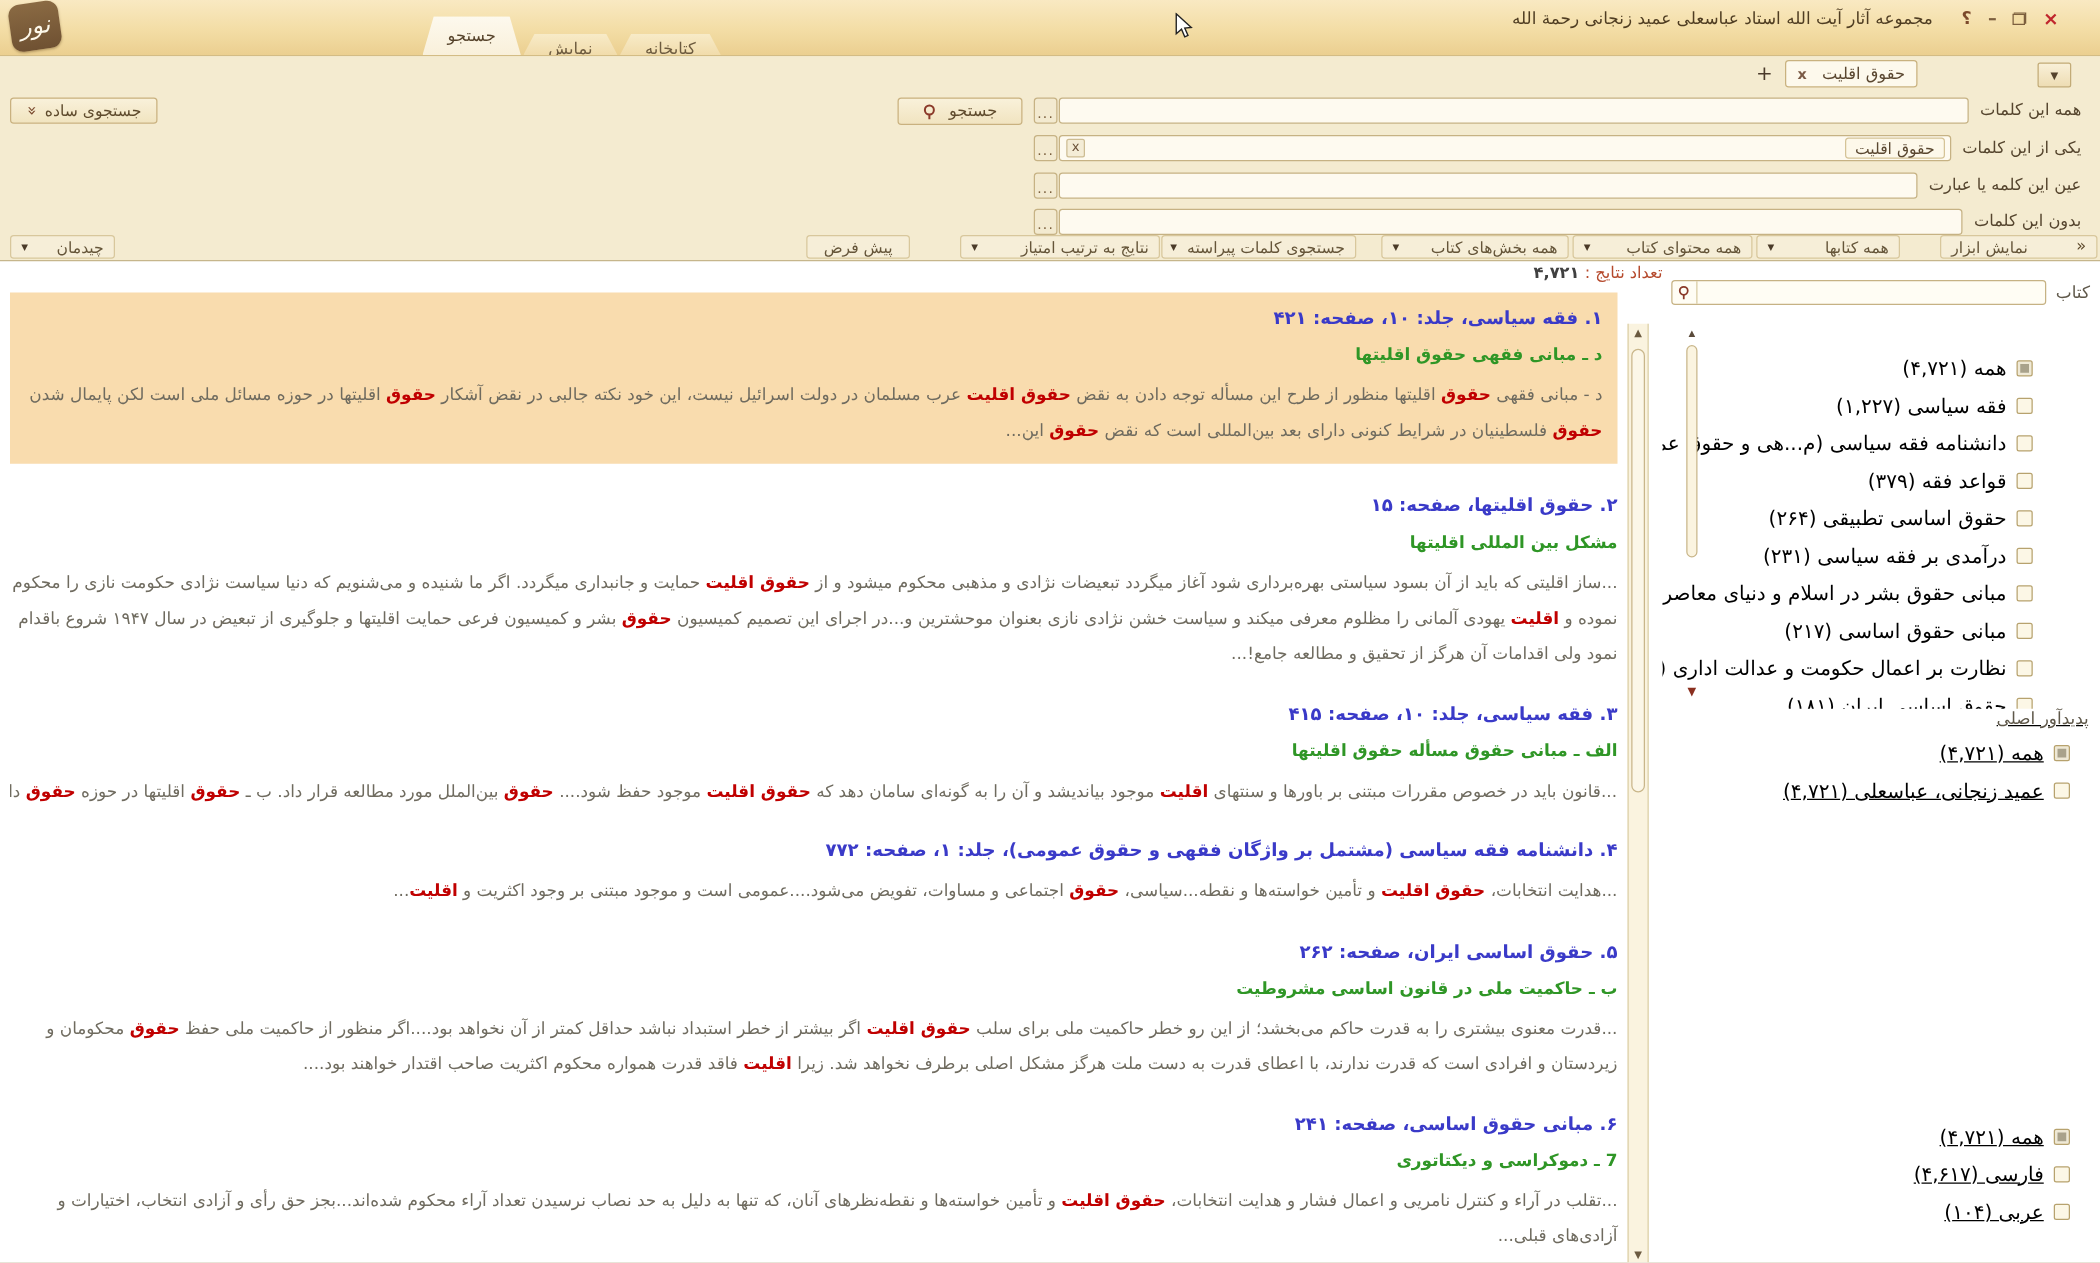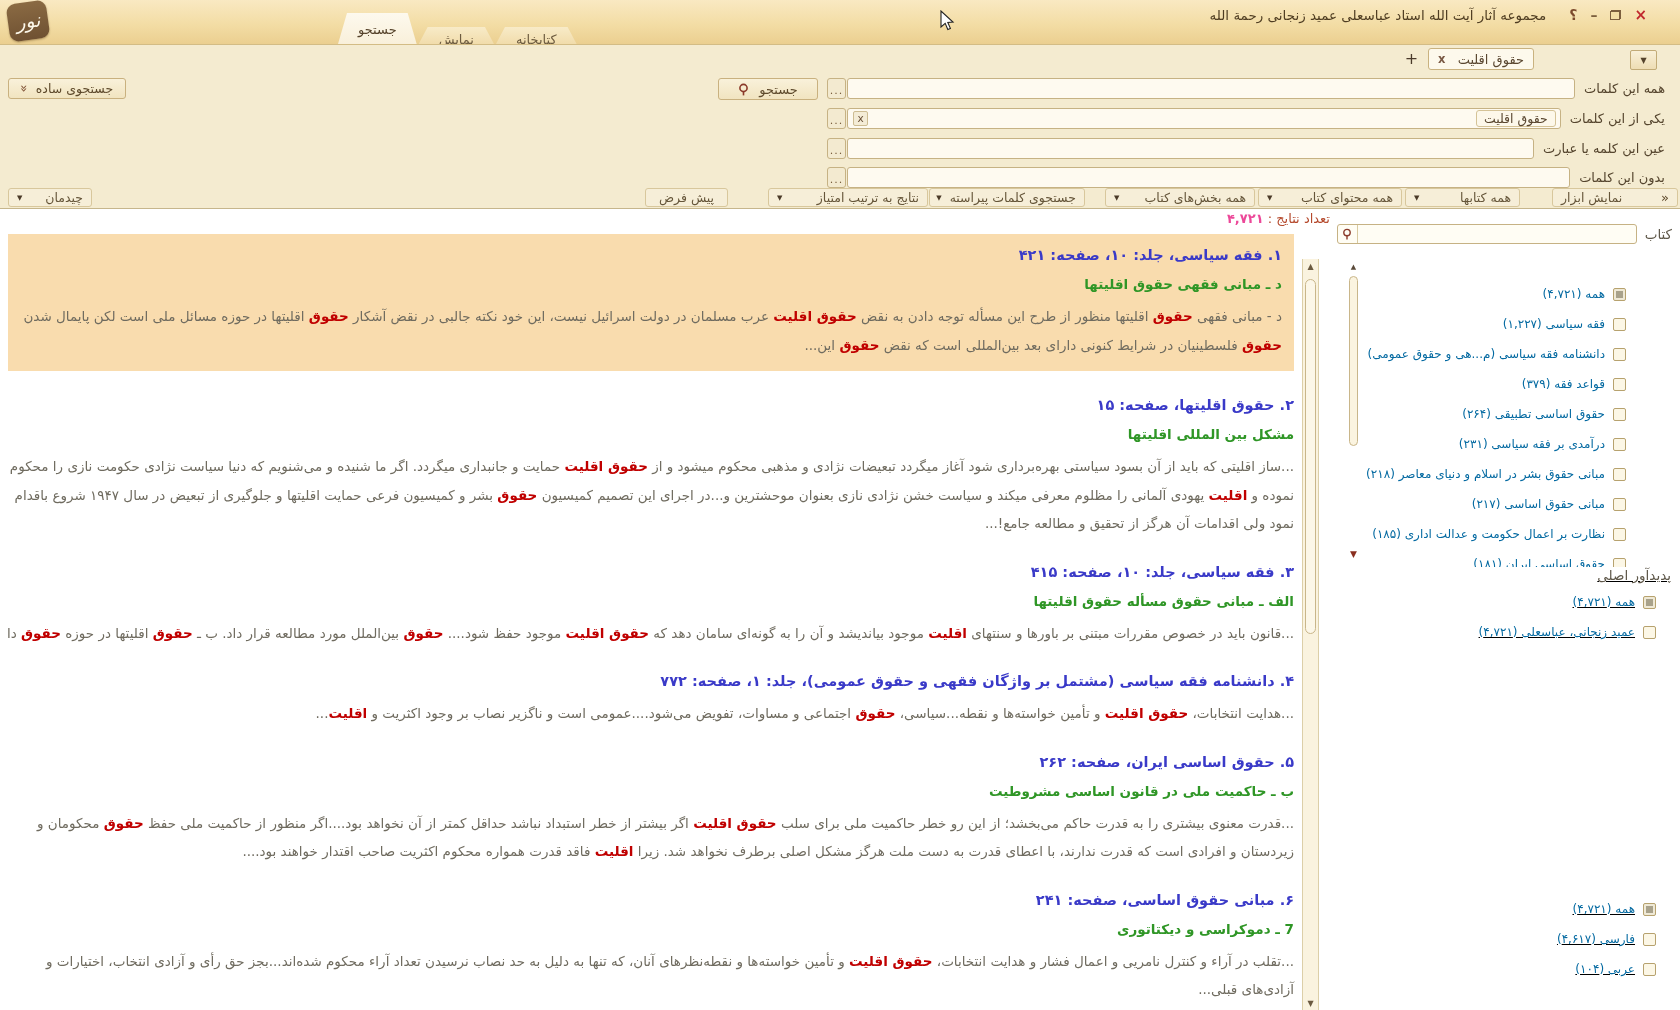--- a/index.html
+++ b/index.html
@@ -103,21 +103,21 @@
     border-radius:3px; font-size:12.5px; color:#655539; display:flex; direction:rtl;
     align-items:center; justify-content:space-between; padding:0 8px; white-space:nowrap;
   }
   .tbtn .dd { font-size:7px; color:#4a3a28; margin-right:8px; }
   .tbtn .chev { font-size:13px; color:#5e4a2c; margin-left:7px; }
   .tbtn.center { justify-content:center; }
   
   .main { position:absolute; top:208px; left:0; width:1680px; height:802px;
     background:#ffffff; border-top:1px solid #c6b68c; }
   .count { position:absolute; top:2px; right:350px; font-size:13px; color:#b5492c; direction:rtl; }
-  .count b { color:#ec4899; }
+  .count b { color:#404040; }
   .results { position:absolute; left:0; top:0; width:1302px; height:802px; overflow:hidden; direction:rtl; }
   .result { margin:0 8px 0 8px; }
   .r-title { color:#3a3ac8; font-weight:bold; font-size:14.5px; line-height:20px; margin-top:24px; text-align:right; }
   .r-heading { color:#2f9626; font-weight:bold; font-size:13.5px; line-height:19px; margin-top:10px; text-align:right; }
   .r-snippet { color:#6f6b5f; font-size:13.5px; line-height:28.5px; margin-top:8px; }
   .r-snippet.one { white-space:nowrap; overflow:hidden; }
   .r-snippet .hl { color:#c00000; font-weight:bold; }
   .result.selected { background:#f9dcae; padding:11px 12px 12px; margin-top:25px; }
   .result.selected .r-title { margin-top:0; }
   
@@ -135,21 +135,21 @@
     display:flex; direction:rtl; align-items:center; }
   .sb-search input { flex:1; border:none; outline:none; background:transparent; height:18px;
     font-family:"DejaVu Sans", sans-serif; font-size:12px; padding:0 5px; direction:rtl; }
   .sb-search .mag { width:20px; height:18px; border-right:1px solid #d9cba2; display:flex; align-items:center; justify-content:center; }
   .facet-list { position:absolute; top:70px; left:0; right:0; height:288px; overflow:hidden; }
   .facet-item { height:30px; display:flex; direction:rtl; align-items:center; padding-right:54px; }
   .cb { width:13px; height:13px; border:1px solid #b7a26e; background:#fcf7e6; border-radius:2px;
     margin-left:8px; position:relative; flex:none; }
   .cb.on { background:#efe9d6; }
   .cb.on::after { content:""; position:absolute; left:2px; top:2px; width:7px; height:7px; background:#a9a28b; }
-  .facet-label { font-size:12px; color:#0369a1; white-space:nowrap; }
+  .facet-label { font-size:16px; color:#000000; white-space:nowrap; }
   .sb-sec { position:absolute; left:0; right:0;text-decoration:underline; }
   .sb-sec .sec-title { font-size:13.5px; color:#5f584a; padding-right:9px; height:20px; }
   .sb-sec .facet-item { padding-right:24px; }
   
   .fscroll { position:absolute; left:18px; top:54px; width:11px; height:296px; }
   .fscroll .arr { position:absolute; left:0; width:100%; text-align:center; font-size:7px; color:#5a4a3a; }
   .fscroll .arr.up { top:0; }
   .fscroll .arr.down { bottom:0; color:#8a2f1f; font-size:9px; }
   .fscroll .thumb { position:absolute; left:1px; top:13px; width:9px; height:170px;
     background:#fbf4e0; border:1px solid #c9b68a; border-radius:5px; }
@@ -276,21 +276,21 @@
         <div class="r-heading">مشکل بین المللی اقلیتها</div>
         <div class="r-snippet"><span>...ساز اقلیتی که باید از آن بسود سیاستی بهره‌برداری شود آغاز میگردد تبعیضات نژادی و مذهبی محکوم میشود و از </span><span class="hl">حقوق اقلیت</span><span> حمایت و جانبداری میگردد. اگر ما شنیده و می‌شنویم که دنیا سیاست نژادی حکومت نازی را محکوم نموده و </span><span class="hl">اقلیت</span><span> یهودی آلمانی را مظلوم معرفی میکند و سیاست خشن نژادی نازی بعنوان موحشترین و...در اجرای این تصمیم کمیسیون </span><span class="hl">حقوق</span><span> بشر و کمیسیون فرعی حمایت اقلیتها و جلوگیری از تبعیض در سال ۱۹۴۷ شروع باقدام نمود ولی اقدامات آن هرگز از تحقیق و مطالعه جامع!...</span></div>
       </div>
       <div class="result">
         <div class="r-title">۳. فقه سیاسی، جلد: ۱۰، صفحه: ۴۱۵</div>
         <div class="r-heading">الف ـ مبانی حقوق مسأله حقوق اقلیتها</div>
         <div class="r-snippet one"><span>...قانون باید در خصوص مقررات مبتنی بر باورها و سنتهای </span><span class="hl">اقلیت</span><span> موجود بیاندیشد و آن را به گونه‌ای سامان دهد که </span><span class="hl">حقوق اقلیت</span><span> موجود حفظ شود.... </span><span class="hl">حقوق</span><span> بین‌الملل مورد مطالعه قرار داد. ب ـ </span><span class="hl">حقوق</span><span> اقلیتها در حوزه </span><span class="hl">حقوق</span><span> داخلی...</span></div>
       </div>
       <div class="result">
         <div class="r-title">۴. دانشنامه فقه سیاسی (مشتمل بر واژگان فقهی و حقوق عمومی)، جلد: ۱، صفحه: ۷۷۲</div>
-        <div class="r-snippet one"><span>...هدایت انتخابات، </span><span class="hl">حقوق اقلیت</span><span> و تأمین خواسته‌ها و نقطه...سیاسی، </span><span class="hl">حقوق</span><span> اجتماعی و مساوات، تفویض می‌شود....عمومی است و ناگزیر نصاب بر وجود اکثریت و </span><span class="hl">اقلیت</span><span>...</span></div>
+        <div class="r-snippet one"><span>...هدایت انتخابات، </span><span class="hl">حقوق اقلیت</span><span> و تأمین خواسته‌ها و نقطه...سیاسی، </span><span class="hl">حقوق</span><span> اجتماعی و مساوات، تفویض می‌شود....عمومی است و موجود مبتنی بر وجود اکثریت و </span><span class="hl">اقلیت</span><span>...</span></div>
       </div>
       <div class="result" style="margin-top:16px;">
         <div class="r-title">۵. حقوق اساسی ایران، صفحه: ۲۶۲</div>
         <div class="r-heading">ب ـ حاکمیت ملی در قانون اساسی مشروطیت</div>
         <div class="r-snippet"><span>...قدرت معنوی بیشتری را به قدرت حاکم می‌بخشد؛ از این رو خطر حاکمیت ملی برای سلب </span><span class="hl">حقوق اقلیت</span><span> اگر بیشتر از خطر استبداد نباشد حداقل کمتر از آن نخواهد بود....اگر منظور از حاکمیت ملی حفظ </span><span class="hl">حقوق</span><span> محکومان و زیردستان و افرادی است که قدرت ندارند، با اعطای قدرت به دست ملت هرگز مشکل اصلی برطرف نخواهد شد. زیرا </span><span class="hl">اقلیت</span><span> فاقد قدرت همواره محکوم اکثریت صاحب اقتدار خواهند بود....</span></div>
       </div>
       <div class="result">
         <div class="r-title">۶. مبانی حقوق اساسی، صفحه: ۲۴۱</div>
         <div class="r-heading">7 ـ دموکراسی و دیکتاتوری</div>
         <div class="r-snippet"><span>...تقلب در آراء و کنترل نامریی و اعمال فشار و هدایت انتخابات، </span><span class="hl">حقوق اقلیت</span><span> و تأمین خواسته‌ها و نقطه‌نظرهای آنان، که تنها به دلیل به حد نصاب نرسیدن تعداد آراء محکوم شده‌اند...بجز حق رأی و آزادی انتخاب، اختیارات و آزادی‌های قبلی...</span></div>

